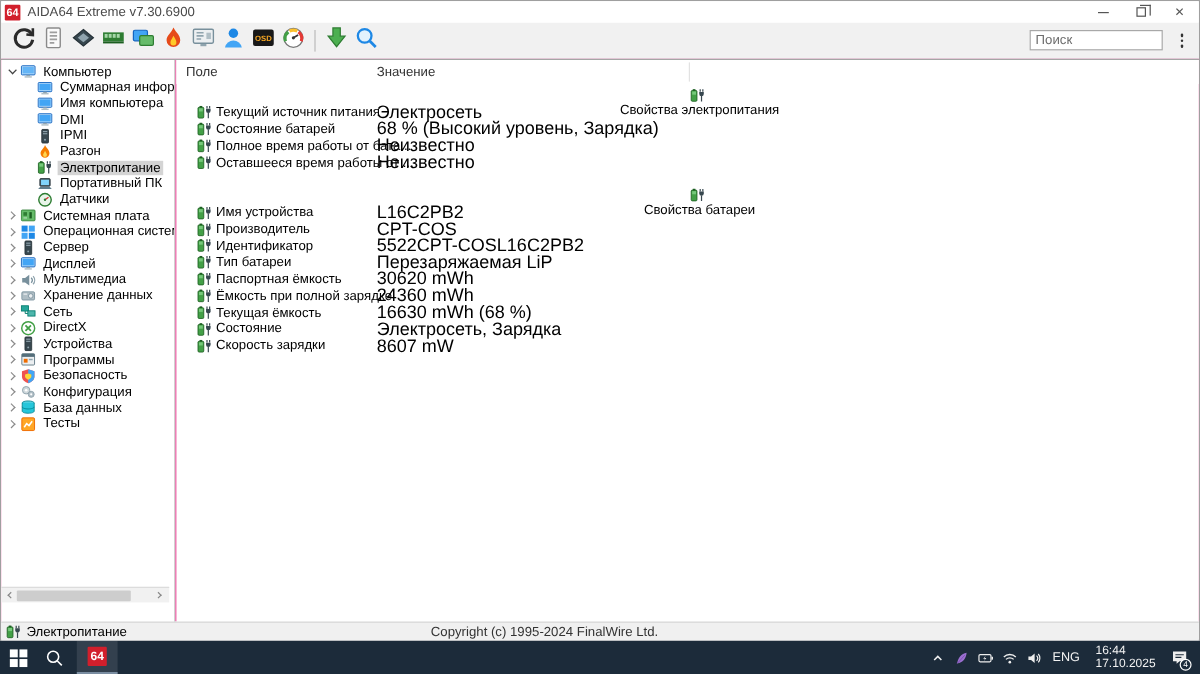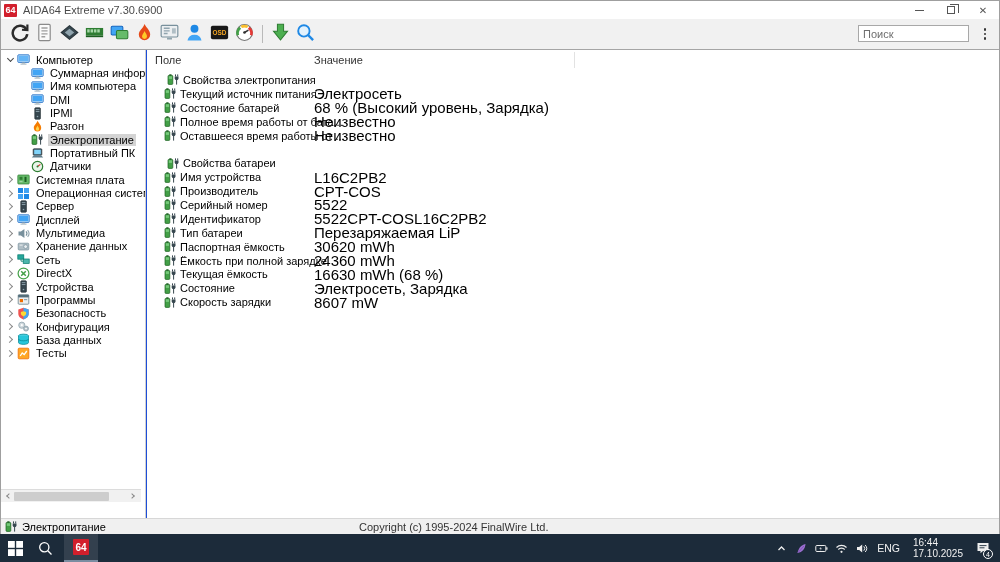--- a/index.html
+++ b/index.html
@@ -22,21 +22,21 @@
   .toolbar { position:absolute; left:0; top:18px; width:100%; height:30px; background:#f1f1f1; display:flex; align-items:center; padding-left:6px; }
   .tb-btn { width:25px; height:26px; display:flex; align-items:center; justify-content:center; border-radius:2px; }
   .tb-btn svg { width:19px; height:19px; }
   .tb-sep { width:1px; height:18px; background:#b9b9b9; margin:0 5px; }
   .tb-search { position:absolute; right:30px; top:6px; width:111px; height:17px; border:1px solid #a8a8a8; background:#fff;
                font-size:11px; padding:0 4px; color:#333; font-family:"Liberation Sans", sans-serif; }
   .tb-search::placeholder { color:#6e6e6e; }
   .tb-dots { position:absolute; right:6px; top:5px; width:16px; height:20px; display:flex; flex-direction:column; align-items:center; justify-content:center; gap:2px; }
   .tb-dots i { width:2.5px; height:2.5px; background:#333; border-radius:50%; }
 
-  .content { position:absolute; left:0; top:48px; width:100%; height:469px; border-top:1px solid #a5a5a5; background:#1d4ed8; }
+  .content { position:absolute; left:0; top:48px; width:100%; height:469px; border-top:1px solid #a5a5a5; background:#ec4899; }
 
   
   .sidebar { position:absolute; left:0; top:0; width:145px; height:469px; border-right:1px solid #d0d0d0; background:#fff; overflow:hidden; }
   .tree { position:absolute; left:0; top:3px; width:100%; }
   .trow { display:flex; align-items:center; height:13.35px; white-space:nowrap; cursor:default; }
   .trow .chev-box { width:13px; display:flex; align-items:center; justify-content:center; margin-left:3px; flex:0 0 13px; }
   .chev { width:5px; height:5px; border-right:1.3px solid #8a8a8a; border-bottom:1.3px solid #8a8a8a; transform:rotate(-45deg); margin-left:-2px; }
   .chev.open { border-color:#444; transform:rotate(45deg); margin-left:0; margin-top:-2px; }
   .trow.lvl1 { padding-left:30px; }
   .ticon { width:13px; height:13px; flex:0 0 13px; margin-right:4px; }
@@ -54,21 +54,21 @@
   
   .main { position:absolute; left:146px; top:0; right:0; height:469px; background:#fff; }
   .lheader { position:absolute; left:0; top:0; width:100%; height:20px; background:#fff; }
   .hcell { position:absolute; top:0; height:20px; font-size:11px; color:#333; display:flex; align-items:center; padding-left:8px; border-right:1px solid #e2e2e2; }
   .hcell.f { left:0; width:161px; border-right:none; }
   .hcell.v { left:161px; width:267px; padding-left:6px; border-right:none; }
   .hcell.v:after { content:""; position:absolute; right:0; top:2px; bottom:2px; width:1px; background:#e2e2e2; }
   .rows { position:absolute; left:0; top:20px; width:100%; padding-top:3px; }
   .mrow { position:relative; display:flex; align-items:center; height:13.9px; }
   .mrow .ticon { margin-right:3px; }
-  .mrow.section { padding-left:20px; }
+  .mrow.section { padding-left:20px;flex-direction:column; }
   .mrow.child { padding-left:17px; }
   .mfield { font-size:11px; color:#000; white-space:nowrap; }
   .mvalue { position:absolute; left:167px; font-size:15px; color:#000; white-space:nowrap; }
   .spacer { height:13.9px; }
 
   
   .statusbar { position:absolute; left:0; top:517px; width:100%; height:16px; background:#f0f0f0; border-top:1px solid #d7d7d7; display:flex; align-items:center; }
   .sb-icon { width:13px; height:13px; margin:0 4px 0 4px; }
   .sb-icon svg { width:13px; height:13px; display:block; }
   .sb-label { font-size:11px; color:#000; }
@@ -628,34 +628,20 @@
               <span class="ticon">
                 <svg viewBox="0 0 13 13">
                   <rect x="1" y="2.4" width="4.8" height="9" rx="0.9" fill="#43a047" stroke="#1b5e20" stroke-width="0.7"></rect>
                   <rect x="2.3" y="1.3" width="2.2" height="1.4" fill="#1b5e20"></rect>
                   <rect x="1.8" y="3.3" width="3.2" height="2.6" fill="#76c97b"></rect>
                   <path d="M8.5 1.4 v2.1 M10.7 1.4 v2.1" stroke="#37474f" stroke-width="1"></path>
                   <path d="M7.7 3.6 h3.8 v1.7 a1.9 1.9 0 0 1 -3.8 0 Z" fill="#37474f"></path>
                   <path d="M9.6 7 v4.6" stroke="#37474f" stroke-width="1"></path>
                 </svg>
               </span>
-              <span class="mfield">Серийный номер</span>
-              <span class="mvalue">5522</span>
-            </div>
-            <div class="mrow child">
-              <span class="ticon">
-                <svg viewBox="0 0 13 13">
-                  <rect x="1" y="2.4" width="4.8" height="9" rx="0.9" fill="#43a047" stroke="#1b5e20" stroke-width="0.7"></rect>
-                  <rect x="2.3" y="1.3" width="2.2" height="1.4" fill="#1b5e20"></rect>
-                  <rect x="1.8" y="3.3" width="3.2" height="2.6" fill="#76c97b"></rect>
-                  <path d="M8.5 1.4 v2.1 M10.7 1.4 v2.1" stroke="#37474f" stroke-width="1"></path>
-                  <path d="M7.7 3.6 h3.8 v1.7 a1.9 1.9 0 0 1 -3.8 0 Z" fill="#37474f"></path>
-                  <path d="M9.6 7 v4.6" stroke="#37474f" stroke-width="1"></path>
-                </svg>
-              </span>
               <span class="mfield">Идентификатор</span>
               <span class="mvalue">5522CPT-COSL16C2PB2</span>
             </div>
             <div class="mrow child">
               <span class="ticon">
                 <svg viewBox="0 0 13 13">
                   <rect x="1" y="2.4" width="4.8" height="9" rx="0.9" fill="#43a047" stroke="#1b5e20" stroke-width="0.7"></rect>
                   <rect x="2.3" y="1.3" width="2.2" height="1.4" fill="#1b5e20"></rect>
                   <rect x="1.8" y="3.3" width="3.2" height="2.6" fill="#76c97b"></rect>
                   <path d="M8.5 1.4 v2.1 M10.7 1.4 v2.1" stroke="#37474f" stroke-width="1"></path>

